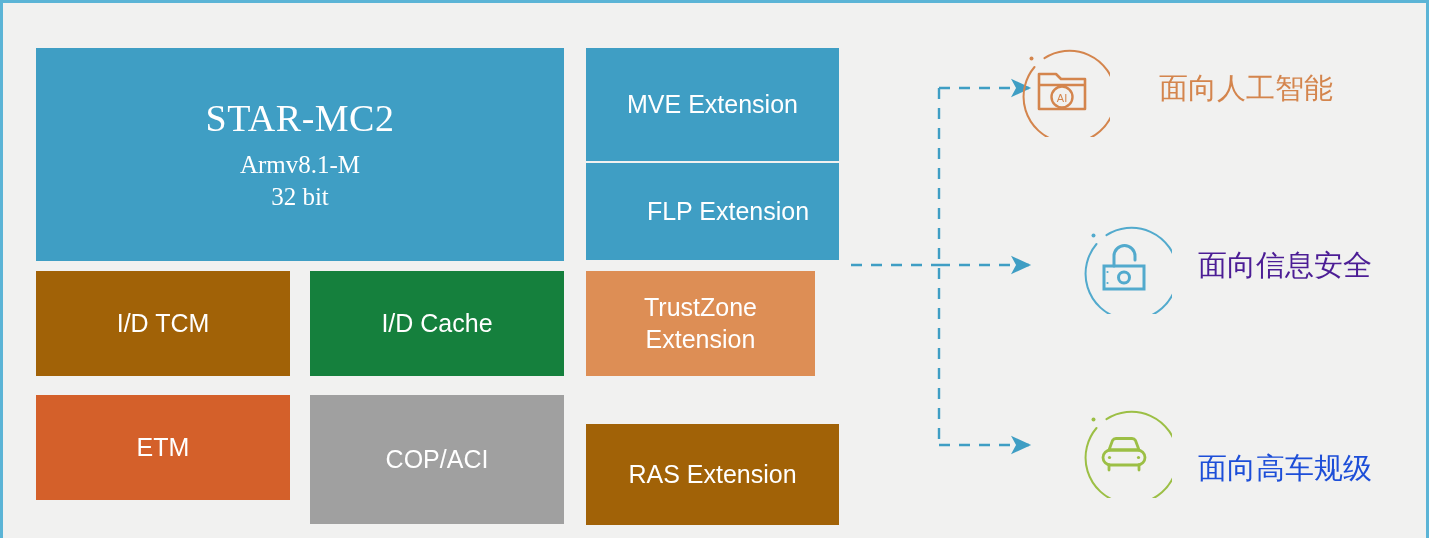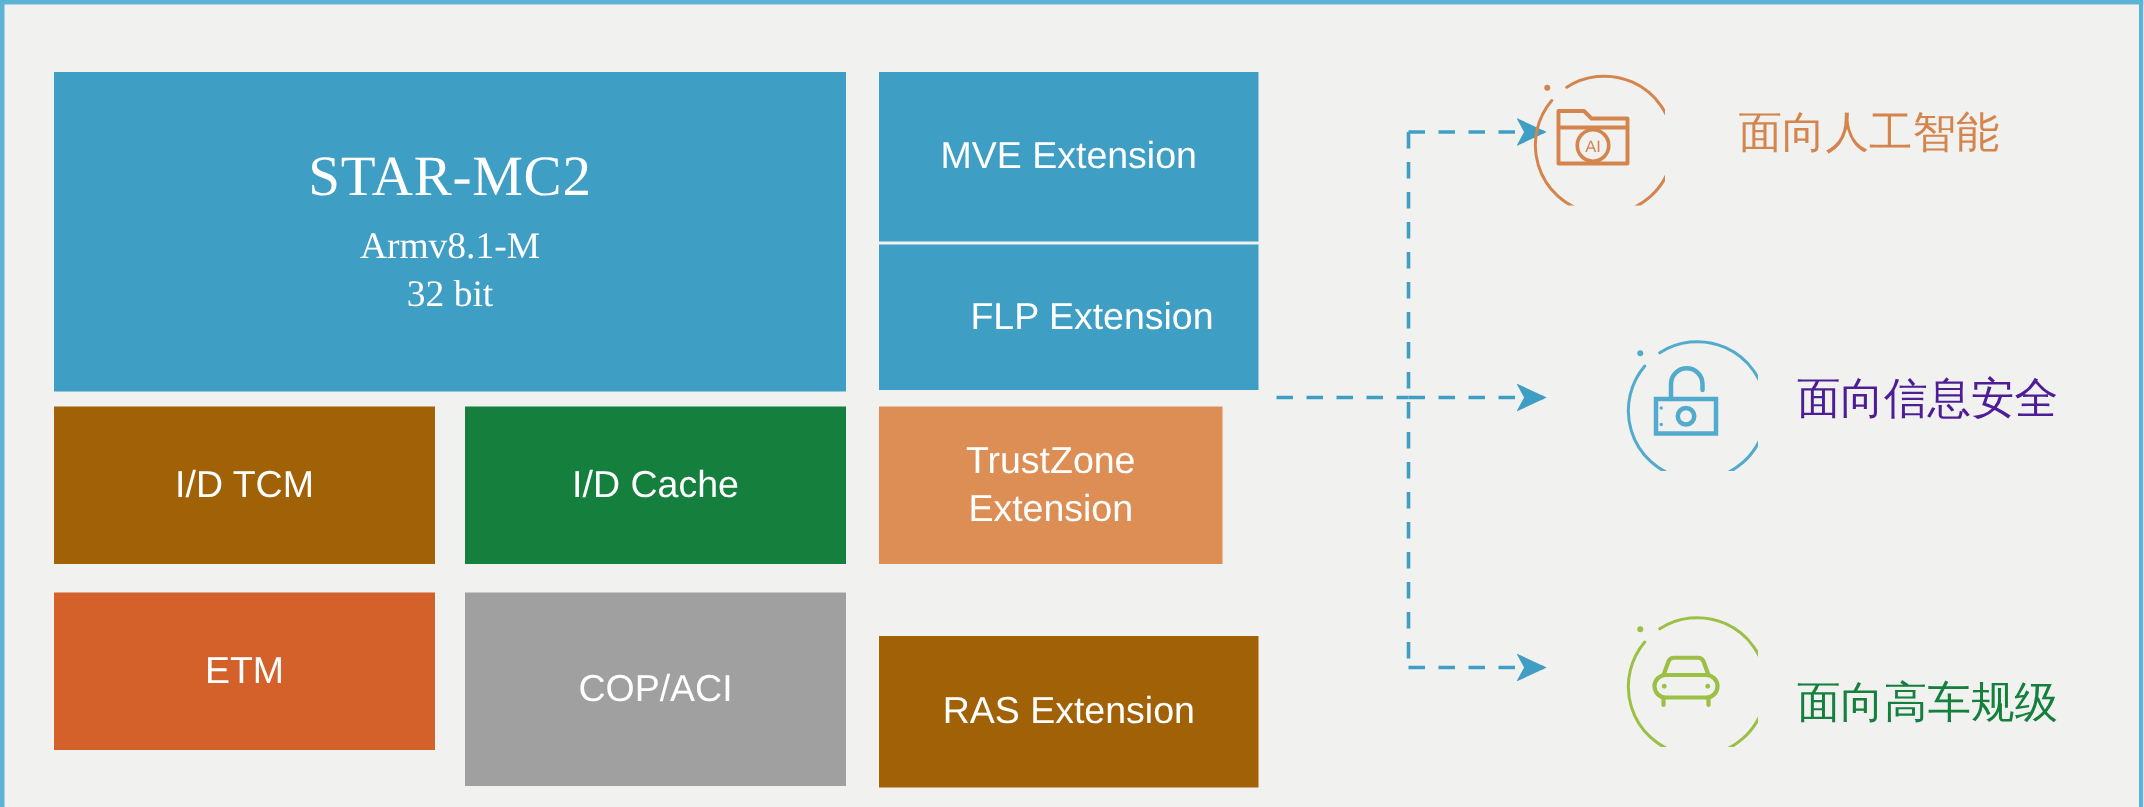--- a/index.html
+++ b/index.html
@@ -184,16 +184,16 @@
 
         <rect x="27" y="48" width="42" height="15" rx="7.5" fill="none" stroke="#9cbf45" stroke-width="2.8"></rect>
 
         <circle cx="33.5" cy="55.5" r="1.6" fill="#9cbf45"></circle>
         <circle cx="62.5" cy="55.5" r="1.6" fill="#9cbf45"></circle>
 
         <line x1="33" y1="63" x2="33" y2="68" stroke="#9cbf45" stroke-width="2.8" stroke-linecap="round"></line>
         <line x1="63" y1="63" x2="63" y2="68" stroke="#9cbf45" stroke-width="2.8" stroke-linecap="round"></line>
       </svg>
     </div>
-    <div class="target-label" style="color:#15803d;margin-top:37px;">面向高车规级</div>
+    <div class="target-label" style="color:#1d4ed8;margin-top:37px;">面向高车规级</div>
   </div>
 
 </div>
 
 </body></html>

